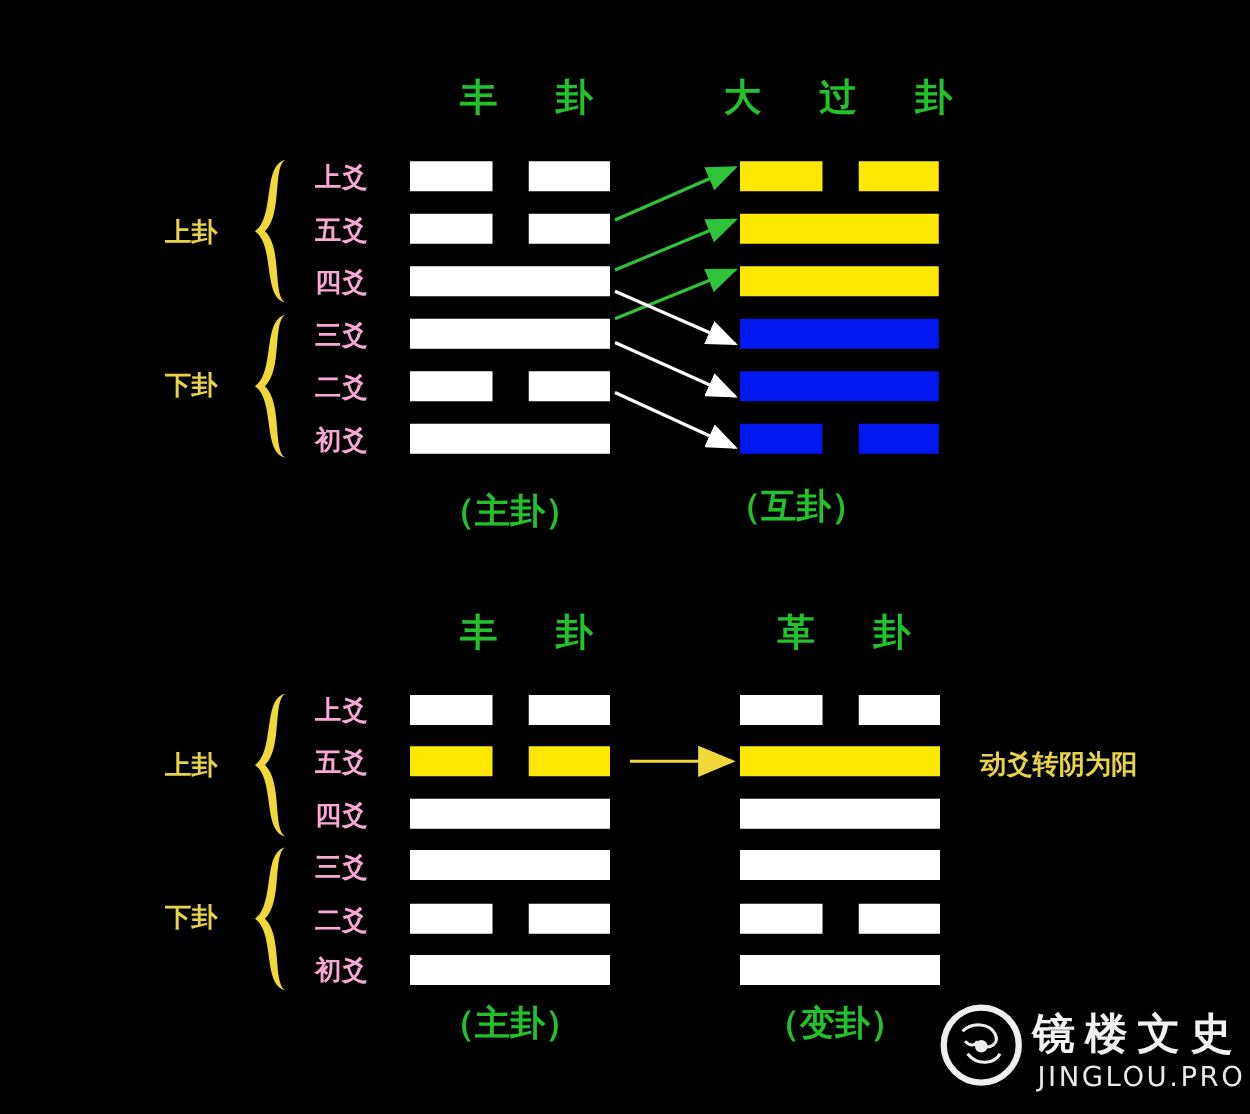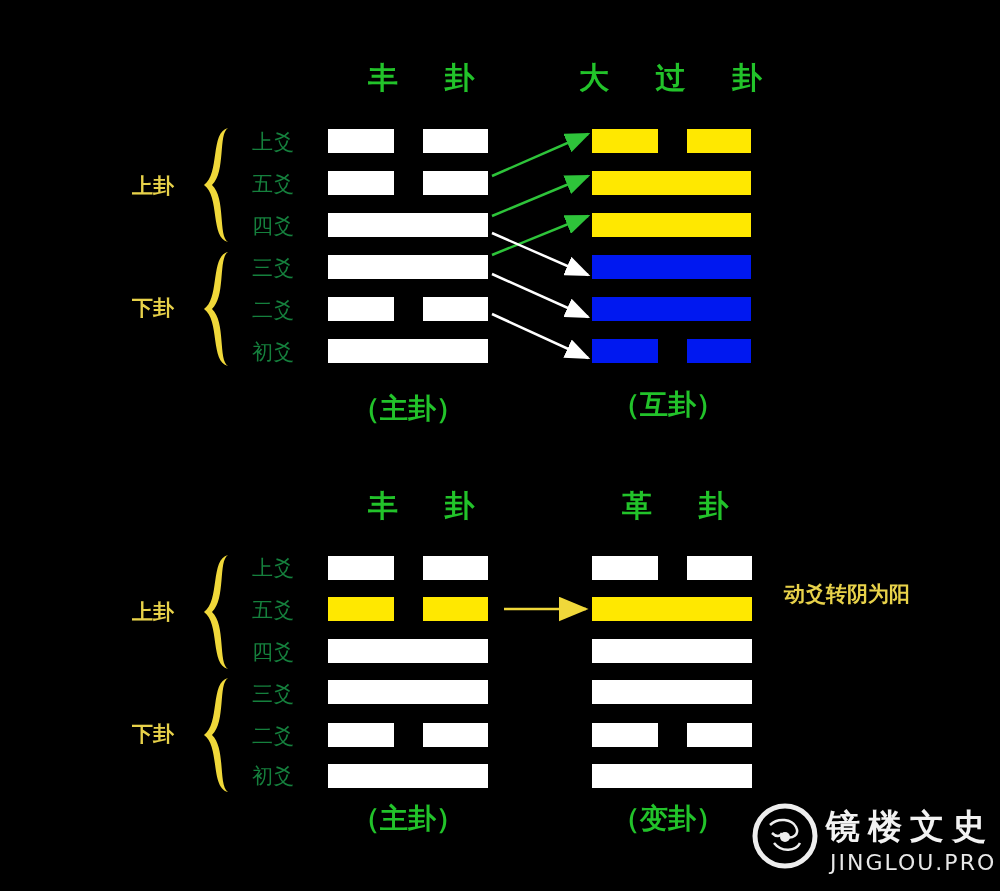--- a/index.html
+++ b/index.html
@@ -1,21 +1,21 @@
 <!DOCTYPE html>
 <html><head>
 <meta charset="utf-8">
 <style>
   html, body { margin:0; padding:0; background:#000; }
   body { width:1000px; height:891px; position:relative; overflow:hidden;
          font-family:"DejaVu Serif","Liberation Serif",serif; }
   .abs { position:absolute; }
   .title { color:#22c32a; font-size:30px; font-weight:bold; letter-spacing:18px; white-space:nowrap; }
   .sub { color:#22c32a; font-size:28px; font-weight:bold; white-space:nowrap; }
-  .yao { color:#15803d; font-size:21px; font-weight:normal; white-space:nowrap; }
+  .yao { color:#f9a8d4; font-size:21px; font-weight:bold; white-space:nowrap; }
   .gua-label { color:#e8d24a; font-size:21px; font-weight:bold; white-space:nowrap; }
   .note { color:#e8d24a; font-size:21px; font-weight:bold; white-space:nowrap; }
   .line { position:absolute; height:24px; }
   .seg { position:absolute; top:0; height:24px; }
   .brace { position:absolute; }
   .logo-text { color:#f2f2f2; font-size:34px; font-weight:bold; letter-spacing:8px; white-space:nowrap; }
   .logo-url { color:#e8e8e8; font-family:"DejaVu Sans","Liberation Sans",sans-serif; font-size:22px; letter-spacing:2px; white-space:nowrap; }
 </style>
 </head>
 <body>
@@ -89,21 +89,21 @@
     <line x1="492" y1="216" x2="588" y2="176" stroke="#2ec43a" stroke-width="2.5" marker-end="url(#ag)"></line>
     <line x1="492" y1="255" x2="588" y2="216" stroke="#2ec43a" stroke-width="2.5" marker-end="url(#ag)"></line>
     <line x1="492" y1="233" x2="588" y2="275" stroke="#ffffff" stroke-width="2.5" marker-end="url(#aw)"></line>
     <line x1="492" y1="274" x2="588" y2="317" stroke="#ffffff" stroke-width="2.5" marker-end="url(#aw)"></line>
     <line x1="492" y1="314" x2="588" y2="358" stroke="#ffffff" stroke-width="2.5" marker-end="url(#aw)"></line>
 
     <line x1="504" y1="609" x2="586" y2="609" stroke="#f0d83a" stroke-width="2.5" marker-end="url(#ay)"></line>
   </svg>
 
   <div class="abs sub" style="left:352px;top:390px;">（主卦）</div>
-  <div class="abs sub" style="left:612px;top:386px;">（互卦）</div>
+  <div class="abs sub" style="left:581px;top:386px;">（互卦）</div>
 </div>
 
 <div>
   <div class="abs title" style="left:368px;top:486px;">丰 卦</div>
   <div class="abs title" style="left:622px;top:486px;">革 卦</div>
 
   <svg class="brace" style="left:198px;top:553px;" width="34" height="118">
     <path d="M30 2 C12 6 22 48 6 59 C22 70 12 112 30 116 C20 110 28 72 14 59 C28 46 20 8 30 2 Z" fill="#f0d83a"></path>
   </svg>
   <svg class="brace" style="left:198px;top:676px;" width="34" height="118">
@@ -145,21 +145,21 @@
     <div class="line" style="left:592px;top:597px;width:160px;background:#ffe800;"></div>
     <div class="line" style="left:592px;top:639px;width:160px;background:#fff;"></div>
     <div class="line" style="left:592px;top:680px;width:160px;background:#fff;"></div>
     <div class="line" style="left:592px;top:723px;width:160px;">
         <div class="seg" style="left:0;width:66px;background:#fff"></div>
         <div class="seg" style="left:95px;width:65px;background:#fff"></div>
       </div>
     <div class="line" style="left:592px;top:764px;width:160px;background:#fff;"></div>
   </div>
 
-  <div class="abs note" style="left:784px;top:580px;">动爻转阴为阳</div>
+  <div class="abs note" style="left:784px;top:597px;">动爻转阴为阳</div>
 
   <div class="abs sub" style="left:352px;top:800px;">（主卦）</div>
   <div class="abs sub" style="left:612px;top:800px;">（变卦）</div>
 </div>
 
 <div>
   <svg class="abs" style="left:752px;top:803px;" width="66" height="66">
     <circle cx="33" cy="33" r="30" fill="none" stroke="#eee" stroke-width="5"></circle>
     <path d="M18 22 C26 14 40 16 44 24 C48 32 40 36 34 34 M22 40 C30 50 44 48 48 40 M20 30 C24 34 28 34 30 30" stroke="#eee" stroke-width="2.5" fill="none"></path>
     <circle cx="33" cy="34" r="5" fill="#eee"></circle>

